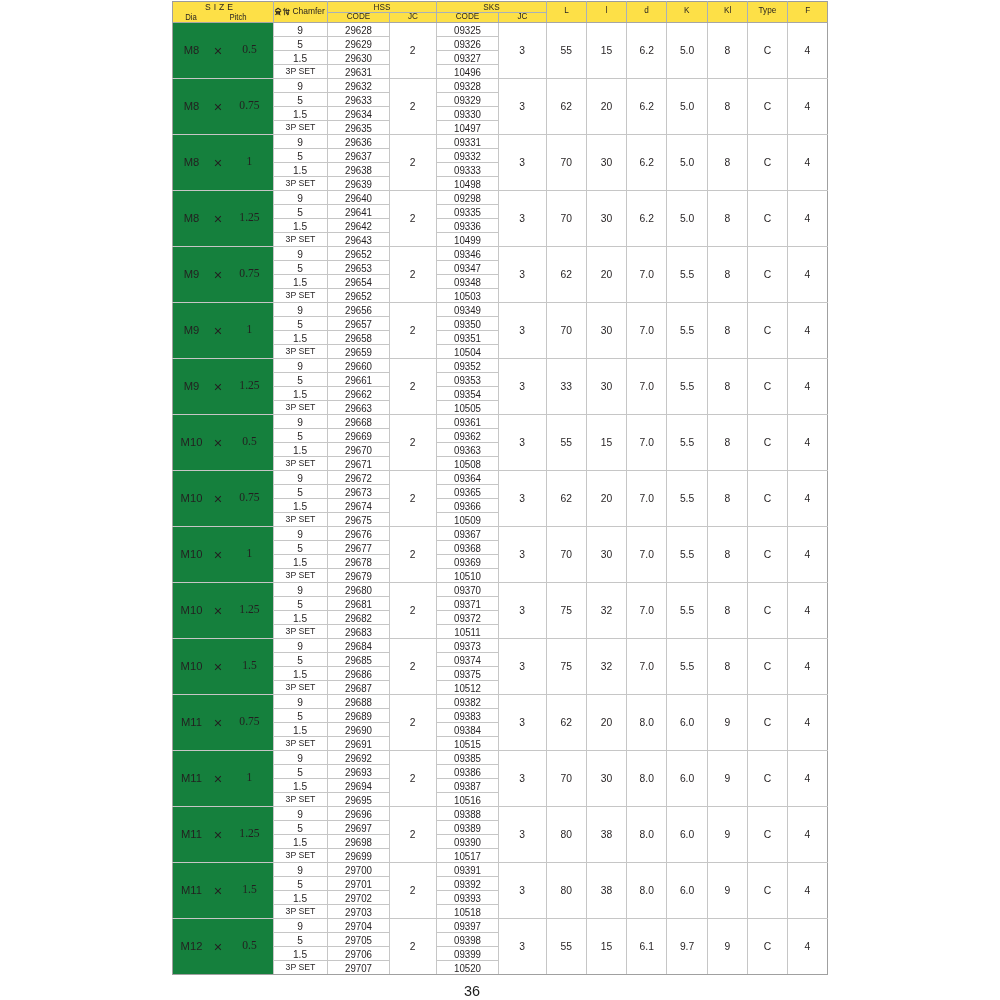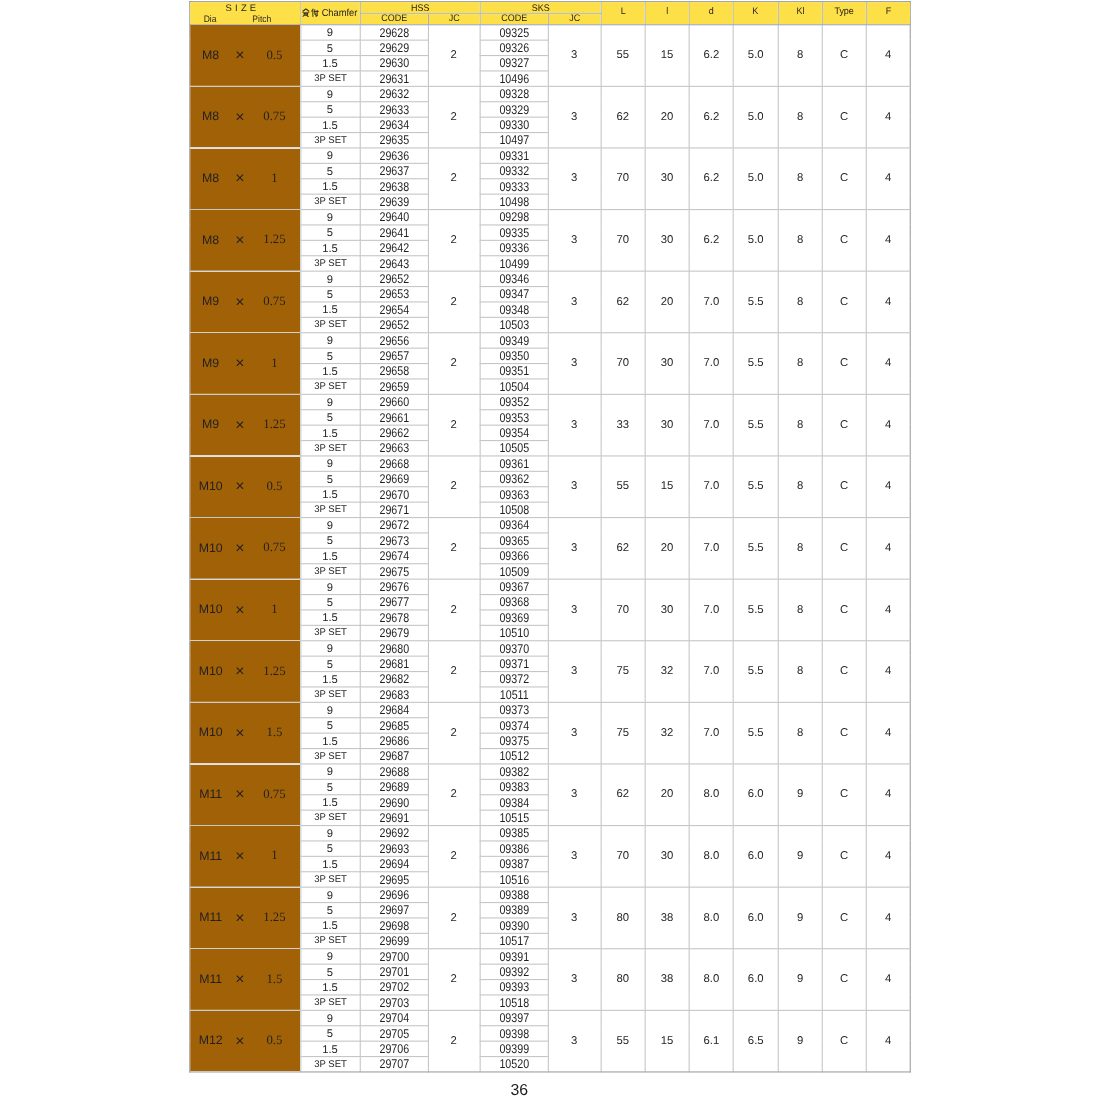--- a/index.html
+++ b/index.html
@@ -44,21 +44,21 @@
   .cjk-svg{width:8.2px;height:8.2px;display:inline-block;vertical-align:middle;
       position:relative;top:-0.8px;margin:0 -0.3px;}
   .h-chamwrap .h-lbl{position:static;transform:scaleX(0.92);display:inline-block;
       vertical-align:middle;font-size:9.2px;line-height:1;}
   
   tbody tr{height:14px;}
   tbody td{height:14px;line-height:0;font-size:0;position:relative;}
   tbody td > span{position:absolute;left:0;right:0;top:50%;line-height:1;
       transform:translateY(-50%);text-align:center;white-space:nowrap;}
   table.spec tbody tr.gsep > td{border-top:0.75px solid #b8b8b8;}
-  td.c-size{background:#a16207;}
+  td.c-size{background:#15803d;}
   td.c-size > span.sz-dia{left:-11.5px;right:auto;width:60px;text-align:center;
       font-size:11.2px;top:calc(50% + 0.6px);}
   td.c-size > span.sz-x{left:25px;right:auto;width:40px;text-align:center;
       font-size:14.5px;top:calc(50% + 0.5px);}
   td.c-size > span.sz-p{left:46.5px;right:auto;width:60px;text-align:center;
       font-size:11.6px;top:calc(50% + 0.3px);font-family:Liberation Serif, serif;}
   td.c-cham > span{font-size:10.2px;top:calc(50% + 1.6px);}
   td.cham-set > span{font-size:8.8px;transform:translateY(-50%) scaleX(0.99);
       top:calc(50% + 0.3px);}
   td.c-code > span{font-size:11.5px;transform:translateY(-50%) scaleX(0.845);
@@ -1403,21 +1403,21 @@
           <td class="c-dim" rowspan="4">
             <span>55</span>
           </td>
           <td class="c-dim" rowspan="4">
             <span>15</span>
           </td>
           <td class="c-dim" rowspan="4">
             <span>6.1</span>
           </td>
           <td class="c-dim" rowspan="4">
-            <span>6.5</span>
+            <span>9.7</span>
           </td>
           <td class="c-dim" rowspan="4">
             <span>9</span>
           </td>
           <td class="c-dim" rowspan="4">
             <span>C</span>
           </td>
           <td class="c-dim" rowspan="4">
             <span>4</span>
           </td>

